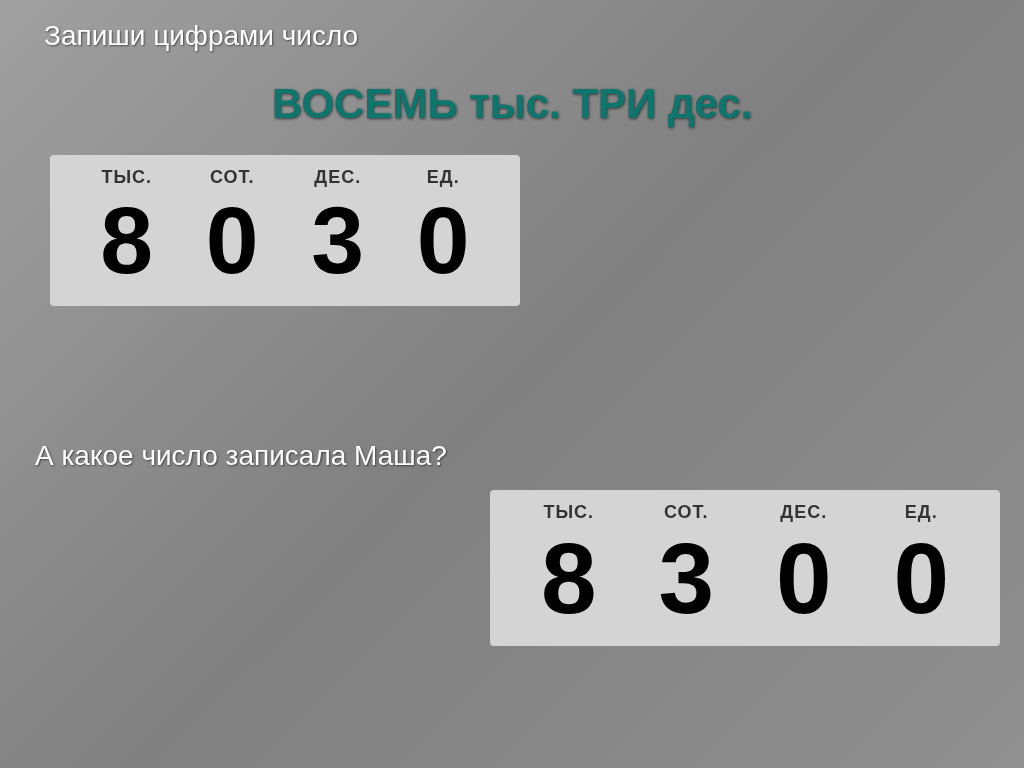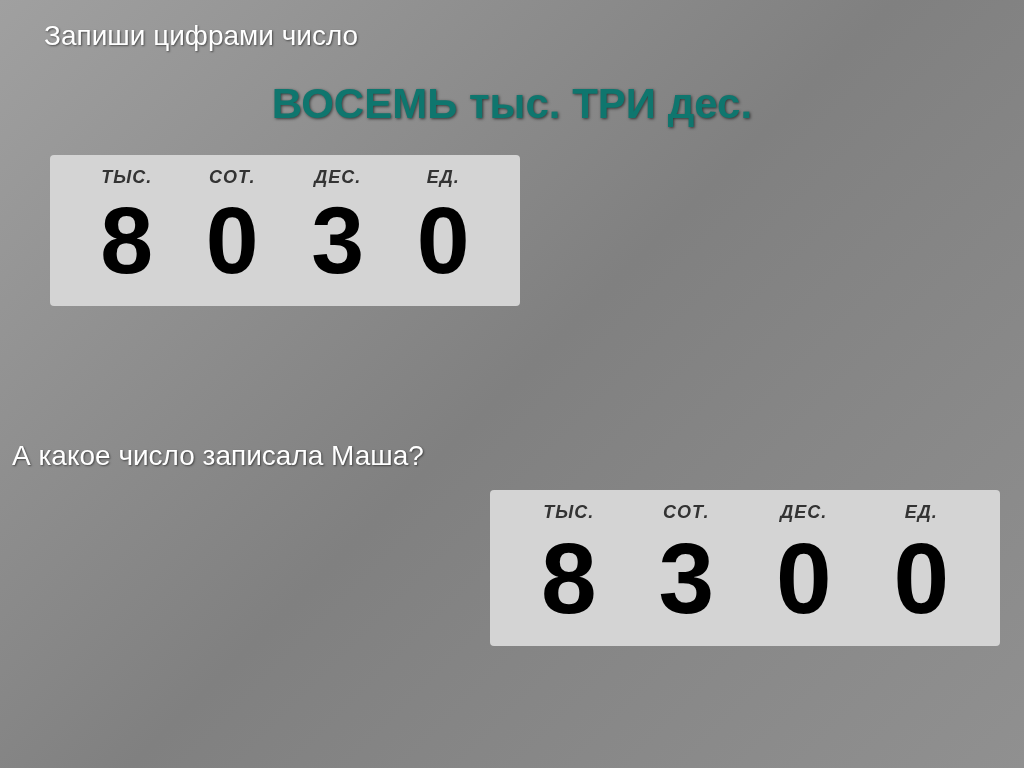--- a/index.html
+++ b/index.html
@@ -60,42 +60,41 @@
       margin-bottom: 5px;
     }
 
     .card-header-cell {
       font-size: 18px;
       font-weight: bold;
       color: #333333;
       text-align: center;
       min-width: 60px;
       letter-spacing: 1px;
-      font-style: italic;
     }
 
     .card-digits {
       display: flex;
       justify-content: space-around;
       align-items: center;
     }
 
     .card-digit {
       font-size: 90px;
       font-weight: bold;
       color: #000000;
       text-align: center;
       min-width: 60px;
       line-height: 1;
     }
 
     .bottom-question {
       position: absolute;
       top: 440px;
-      left: 12px;
+      left: 35px;
       font-size: 28px;
       color: #ffffff;
       font-weight: normal;
       text-shadow: 1px 1px 2px rgba(0,0,0,0.5);
     }
 
     .top-card-inner {
       background: #d4d4d4;
       border-radius: 4px;
       padding: 12px 24px 18px 24px;

